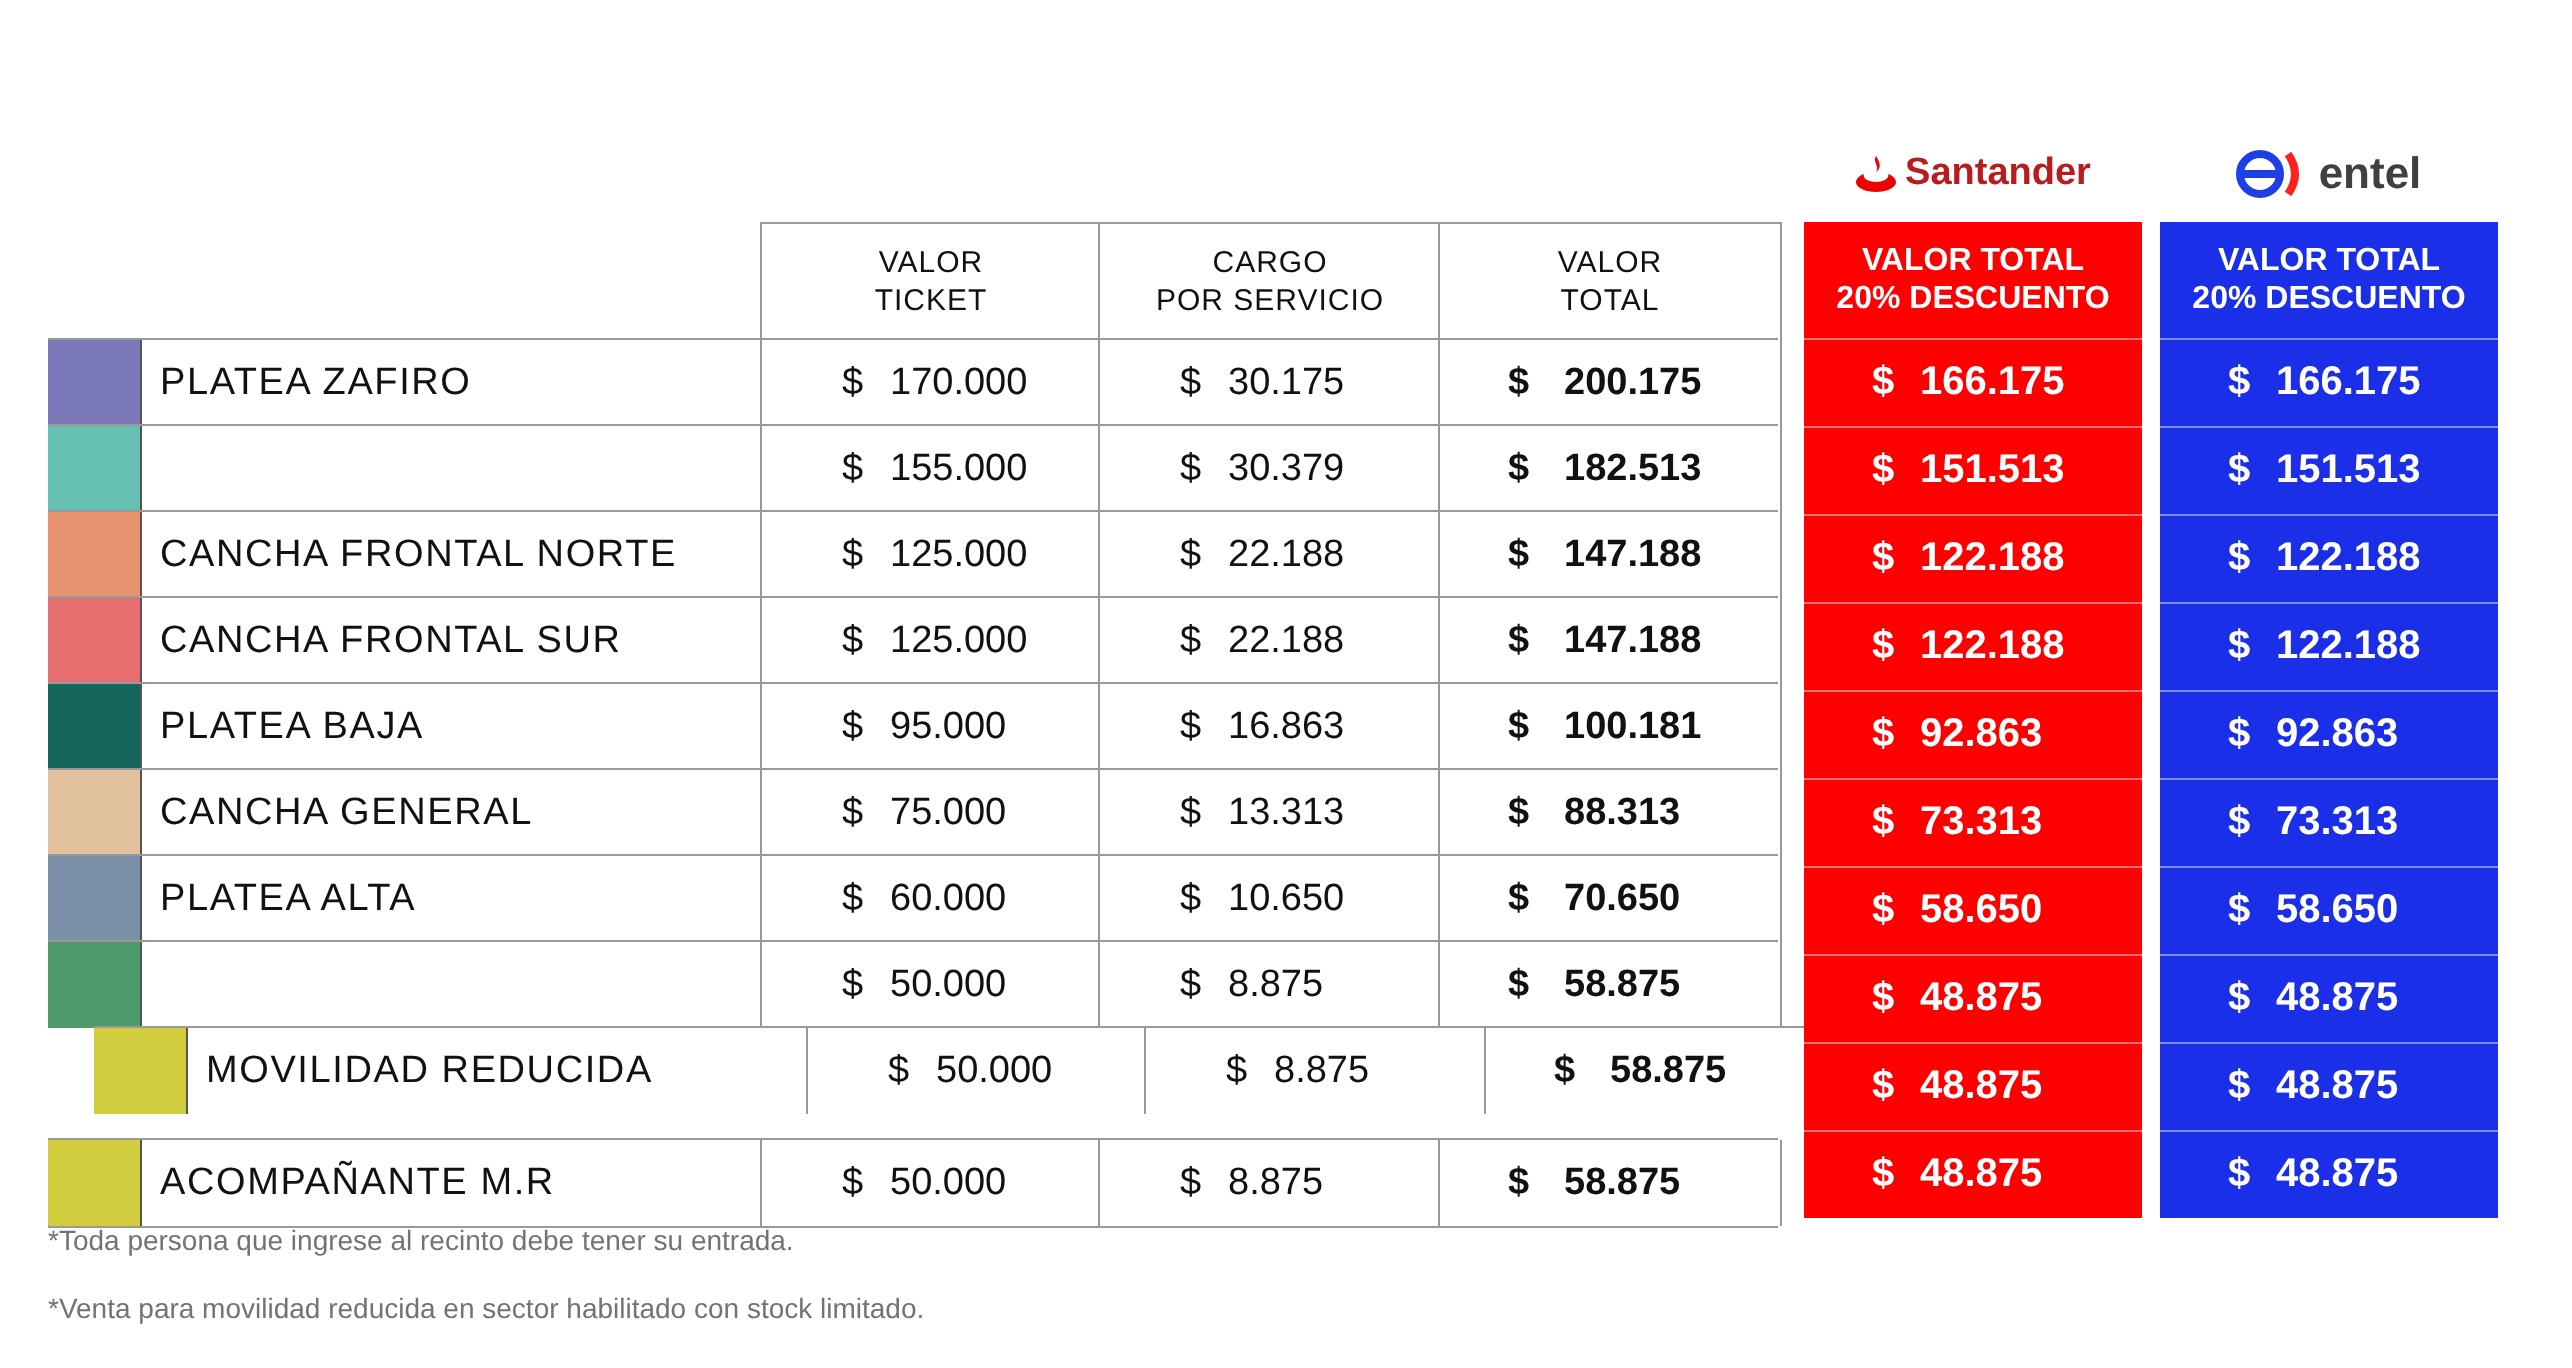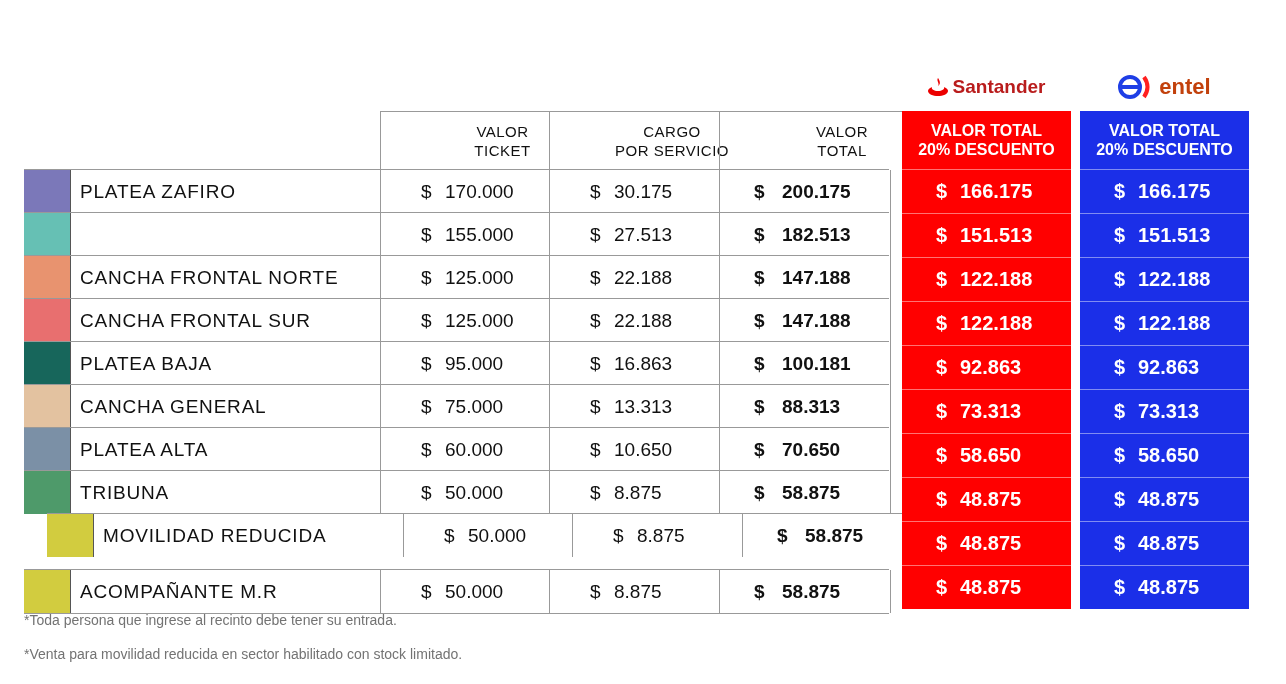--- a/index.html
+++ b/index.html
@@ -1,22 +1,22 @@
 <!DOCTYPE html>
 <html><head>
 <meta charset="utf-8">
 <style>
   html,body{margin:0;padding:0;background:#ffffff;}
   body{width:1286px;height:684px;position:relative;overflow:hidden;font-family:"Liberation Sans",sans-serif;color:#111;}
   .abs{position:absolute;box-sizing:border-box;}
   .logo{display:flex;align-items:center;justify-content:center;}
   .santander-logo{left:902px;top:70px;width:168px;height:34px;color:#b91c1c;font-weight:700;font-size:19px;}
-  .entel-logo{left:1080px;top:70px;width:168px;height:34px;color:#c2410c;font-weight:700;font-size:22px;}
+  .entel-logo{left:1080px;top:70px;width:168px;height:34px;color:#404040;font-weight:700;font-size:22px;}
   .table-grid{left:24px;top:111px;width:865px;}
-  .hdr{position:absolute;top:0;height:58px;display:flex;align-items:center;justify-content:center;text-align:center;font-size:15px;line-height:19px;letter-spacing:.5px;white-space:pre-line;border-left:1px solid #999;border-top:1px solid #999;padding-left:37px;}
+  .hdr{position:absolute;top:0;height:58px;display:flex;align-items:center;justify-content:center;text-align:center;font-size:15px;line-height:19px;letter-spacing:.5px;white-space:pre-line;border-left:1px solid #999;border-top:1px solid #999;}
   .row{position:absolute;left:0;height:43px;width:865px;border-top:1px solid #999;}
   .row:last-child{border-bottom:1px solid #999;}
   .swatch{position:absolute;left:0;top:0;width:46px;height:43px;border-right:1px solid #555;}
   .zone{position:absolute;left:56px;top:0;height:43px;line-height:43px;font-size:19px;letter-spacing:.8px;}
   .cell{position:absolute;top:0;height:43px;line-height:43px;font-size:19px;border-left:1px solid #999;}
   .cell .cur{position:absolute;left:40px;}
   .cell .num{position:absolute;left:64px;}
   .cell.bold{font-weight:700;}
   .promo{top:111px;width:169px;}
   .promo .ph{height:58px;display:flex;align-items:center;justify-content:center;text-align:center;font-weight:700;color:#fff;font-size:16px;line-height:19px;white-space:pre-line;border-bottom:1px solid rgba(255,255,255,.45);}
@@ -69,21 +69,21 @@
         </div>
       </div>
       <div class="row" style="top: 101px;">
         <div class="swatch" style="background:#66c0b4"></div>
      <div class="cell" style="left:356px;width:169px;">
           <span class="cur">$</span>
           <span class="num">155.000</span>
         </div>
      <div class="cell" style="left:525px;width:170px;">
           <span class="cur">$</span>
-          <span class="num">27.513</span>
+          <span class="num">30.379</span>
         </div>
      <div class="cell bold" style="left:695px;width:170px;border-right:1px solid #999;">
           <span class="cur" style="left:34px">$</span>
           <span class="num" style="left:62px">182.513</span>
         </div>
       </div>
       <div class="row" style="top: 144px;">
         <div class="swatch" style="background:#e8936f"></div>
      <div class="zone">CANCHA FRONTAL NORTE</div>
      <div class="cell" style="left:356px;width:169px;">
@@ -158,21 +158,20 @@
           <span class="cur">$</span>
           <span class="num">10.650</span>
         </div>
      <div class="cell bold" style="left:695px;width:170px;border-right:1px solid #999;">
           <span class="cur" style="left:34px">$</span>
           <span class="num" style="left:62px">70.650</span>
         </div>
       </div>
       <div class="row" style="top: 359px;">
         <div class="swatch" style="background:#4e9a6a"></div>
-     <div class="zone">TRIBUNA</div>
      <div class="cell" style="left:356px;width:169px;">
           <span class="cur">$</span>
           <span class="num">50.000</span>
         </div>
      <div class="cell" style="left:525px;width:170px;">
           <span class="cur">$</span>
           <span class="num">8.875</span>
         </div>
      <div class="cell bold" style="left:695px;width:170px;border-right:1px solid #999;">
           <span class="cur" style="left:34px">$</span>

